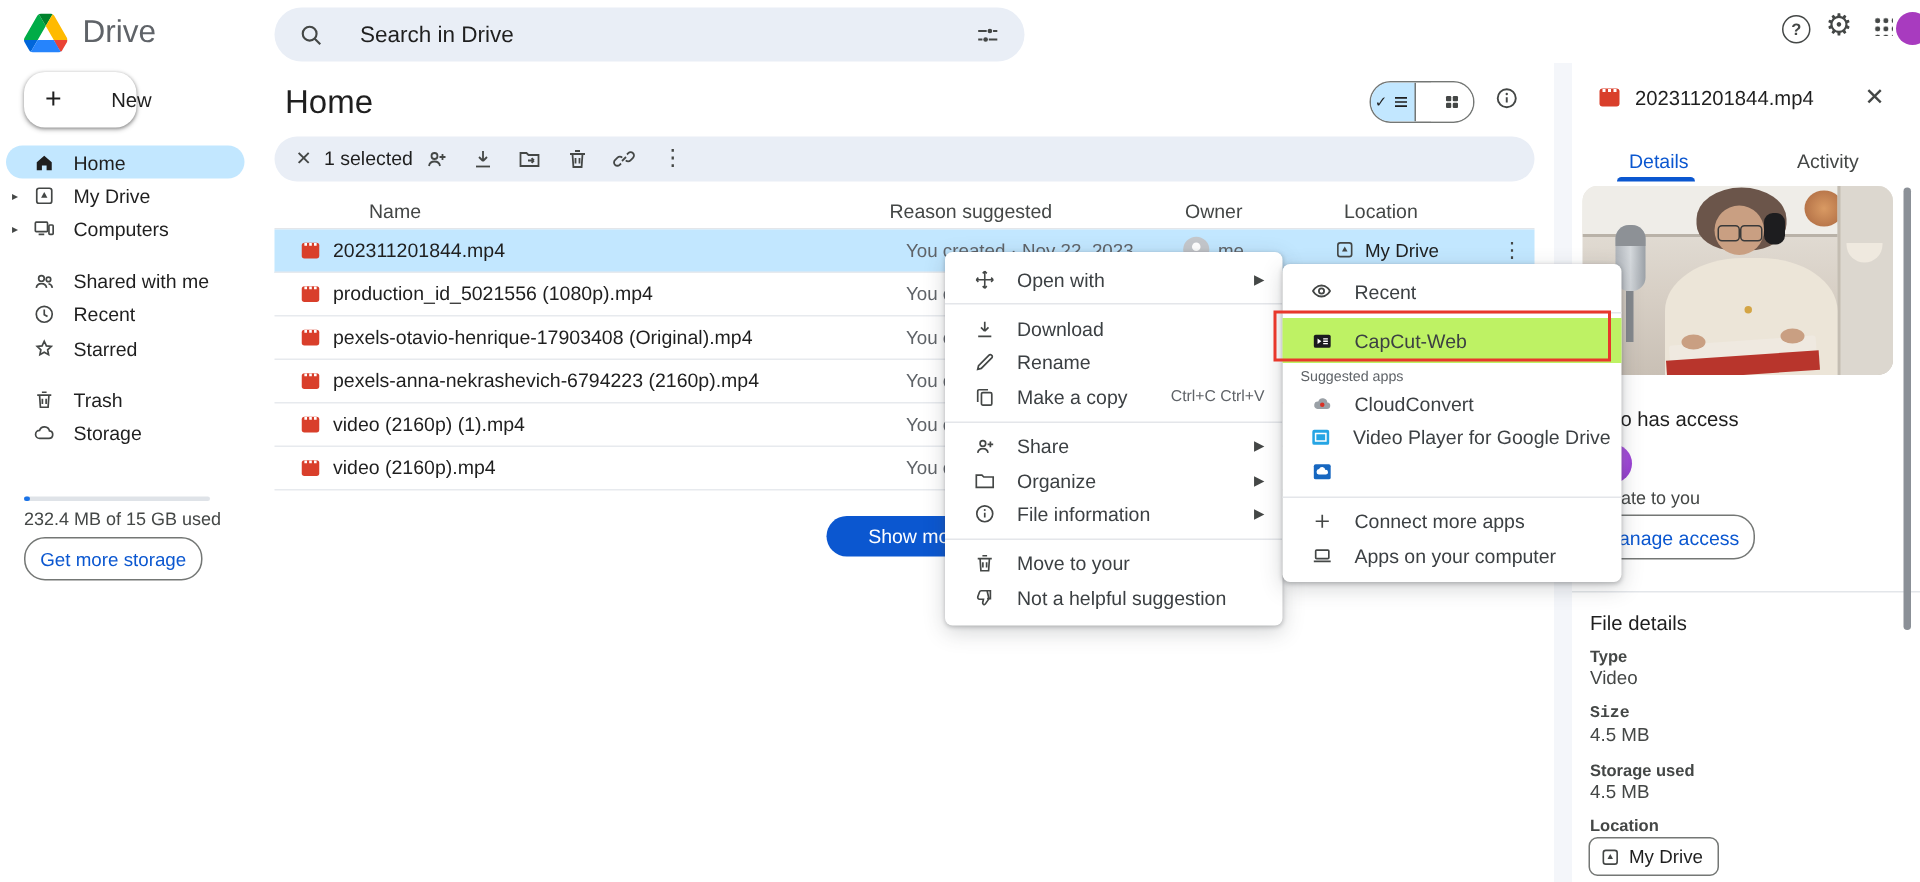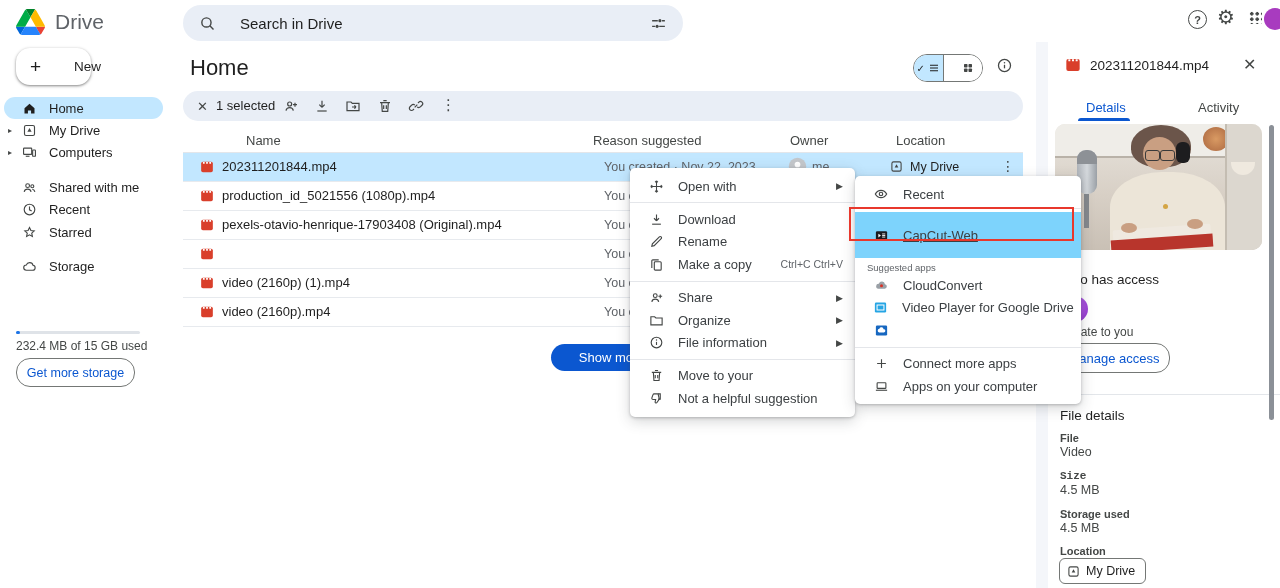--- a/index.html
+++ b/index.html
@@ -69,21 +69,21 @@
             box-shadow:0 1px 3px rgba(60,64,67,.3),0 4px 14px rgba(60,64,67,.22);font-size:13px;color:#3c4043;}
   .menu1{left:630px;top:168px;width:225px;}
   .menu2{left:855px;top:176px;width:226px;z-index:22;}
   .mi{height:22.4px;display:flex;align-items:center;padding:0 12px 0 18px;gap:14px;cursor:pointer;box-sizing:border-box;}
   .mi .mic{width:16px;display:flex;justify-content:center;}
   .mi .lbl{flex:1;white-space:nowrap;}
   .mi .shortcut{font-size:10.5px;color:#5f6368;}
   .mi .chev{font-size:9px;color:#444746;}
   .msep{height:1px;background:#e4e6ea;margin:5px 0;}
   .msep2{height:1px;background:#e4e6ea;margin:3px 0;}
-  .capcut-item{height:46px;background:#7dd3fc;text-decoration:underline;}
+  .capcut-item{height:30px;background:#bef264;}
   .section-label{font-size:9.5px;color:#5f6368;padding:4px 0 2px 12px;height:10px;}
   .redbox{left:849px;top:207px;width:221px;height:30px;border:2px solid #e8382c;z-index:30;pointer-events:none;}
   
   .gapstrip{left:1036px;top:42px;width:12px;height:546px;background:#f4f6fa;z-index:9;}
   .panel{left:1048px;top:42px;width:232px;height:546px;background:#fff;border-radius:16px 0 0 0;z-index:10;}
   .p-head{position:absolute;left:0;top:0;width:100%;height:46px;}
   .p-title{position:absolute;left:42px;top:16px;font-size:13.5px;font-weight:500;color:#1f1f1f;white-space:nowrap;}
   .p-close{position:absolute;left:195px;top:13px;font-size:16px;color:#444746;cursor:pointer;}
   .p-tab{position:absolute;top:58px;font-size:13px;font-weight:500;cursor:pointer;}
   .tab-details{left:38px;color:#0b57d0;}
@@ -215,20 +215,29 @@
         <svg width="15" height="15" viewBox="0 0 24 24" fill="none" stroke="#444746" stroke-width="1.8">
           <path d="M12 4l2.3 4.9 5.2.6-3.9 3.6 1 5.2L12 15.7l-4.6 2.6 1-5.2-3.9-3.6 5.2-.6z"></path>
         </svg>
       </span>
       <span>Starred</span>
     </div>
     <div class="nav-gap"></div>
     <div class="nav-item">
       <span>
         <svg width="15" height="15" viewBox="0 0 24 24" fill="none" stroke="#444746" stroke-width="1.8">
+          <path d="M9.5 4h5M4.5 7h15M7 7l.9 13h8.2L17 7"></path>
+            <path d="M10 11v5.5M14 11v5.5"></path>
+        </svg>
+      </span>
+      <span>Trash</span>
+    </div>
+    <div class="nav-item">
+      <span>
+        <svg width="15" height="15" viewBox="0 0 24 24" fill="none" stroke="#444746" stroke-width="1.8">
           <path d="M7 18h10a4 4 0 0 0 .6-7.96A5.5 5.5 0 0 0 7 9.5 4.25 4.25 0 0 0 7 18z"></path>
         </svg>
       </span>
       <span>Storage</span>
     </div>
   </div>
 
   <div class="abs prog-track">
     <div class="prog-fill"></div>
   </div>
@@ -368,20 +377,21 @@
       <span class="freason">You o</span>
     </div>
 
     <div class="row">
       <span class="ficon">
         <svg width="14" height="14" viewBox="0 0 24 24">
             <rect x="2" y="3" width="20" height="18" rx="3" fill="#d93f2b"></rect>
             <path d="M5 3.5h3v3H5zM10.5 3.5h3v3h-3zM16 3.5h3v3h-3z" fill="#fff"></path>
           </svg>
       </span>
+      <span class="fname">pexels-anna-nekrashevich-6794223 (2160p).mp4</span>
       <span class="freason">You c</span>
     </div>
 
     <div class="row">
       <span class="ficon">
         <svg width="14" height="14" viewBox="0 0 24 24">
             <rect x="2" y="3" width="20" height="18" rx="3" fill="#d93f2b"></rect>
             <path d="M5 3.5h3v3H5zM10.5 3.5h3v3h-3zM16 3.5h3v3h-3z" fill="#fff"></path>
           </svg>
       </span>
@@ -607,21 +617,21 @@
 
     <span class="p-h2" style="top:230px;">Who has access</span>
     <div class="p-av"></div>
     <span class="p-priv">Private to you</span>
     <div class="manage">
       <span>Manage access</span>
     </div>
     <div class="p-div"></div>
 
     <span class="p-h2" style="top:366px;">File details</span>
-    <span class="fd-label" style="top:390px;">File</span>
+    <span class="fd-label" style="top:390px;">Type</span>
     <span class="fd-value" style="top:403px;">Video</span>
     <span class="fd-label" style="top:428px;font-family:Liberation Mono, monospace;">Size</span>
     <span class="fd-value" style="top:441px;">4.5 MB</span>
     <span class="fd-label" style="top:466px;">Storage used</span>
     <span class="fd-value" style="top:479px;">4.5 MB</span>
     <span class="fd-label" style="top:503px;">Location</span>
     <div class="loc-chip">
       <span>
         <svg width="13" height="13" viewBox="0 0 24 24" fill="none" stroke="#444746" stroke-width="2">
             <rect x="3.5" y="3.5" width="17" height="17" rx="3"></rect>

